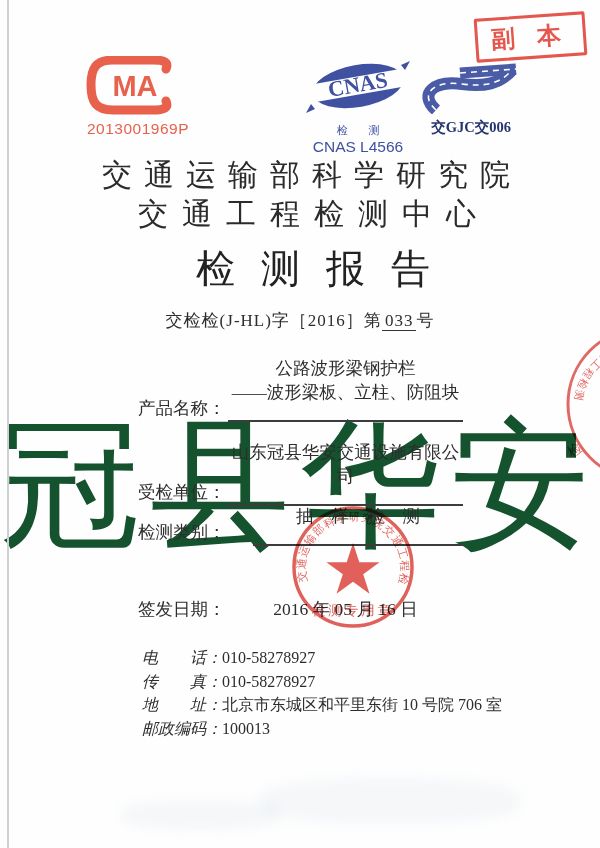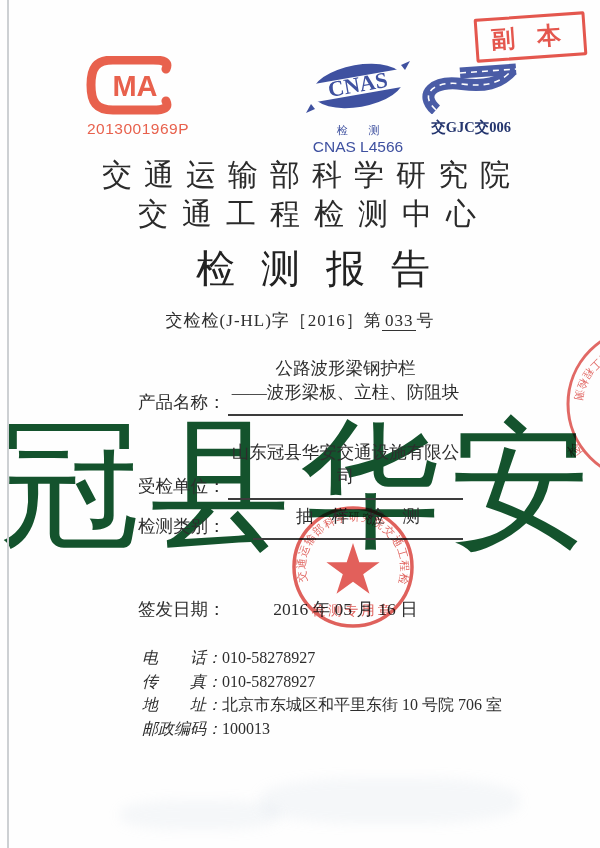--- a/index.html
+++ b/index.html
@@ -32,21 +32,21 @@
   
   .center-line{left:0;width:100%;text-align:center;z-index:1;white-space:nowrap;}
   #org1{top:155px;font-size:30px;letter-spacing:12px;padding-left:12px;color:#2b2b2b;}
   #org2{top:194px;font-size:30px;letter-spacing:14px;padding-left:14px;color:#2b2b2b;}
   #report-title{top:242px;font-size:39px;letter-spacing:26px;padding-left:26px;color:#222;}
   #report-no{top:309px;font-size:17px;letter-spacing:1px;}
   #report-no .num{border-bottom:1.5px solid #333;padding:0 3px;}
   
   .field{left:138px;width:325px;display:flex;align-items:flex-end;font-size:17.5px;z-index:1;}
   .field .label{white-space:nowrap;padding-bottom:2px;width:90px;}
-  .field .line{flex:1;border-bottom:2px solid #3c3c3c;text-align:center;padding-bottom:10px;}
+  .field .line{flex:1;border-bottom:2px solid #3c3c3c;text-align:center;padding-bottom:16px;}
   .field .noline{flex:1;text-align:center;padding-bottom:2px;}
   #f-product{top:356px;}
   #f-client{top:440px;}
   #f-category{top:504px;gap:25px;}
   #f-category .line span{letter-spacing:18px;padding-left:18px;}
   #f-date{top:597px;}
   
   #contact{left:142px;top:646px;font-size:16px;line-height:23.5px;z-index:1;}
   .c-row span{vertical-align:baseline;}
   .c-label{white-space:pre;font-style:italic;}

